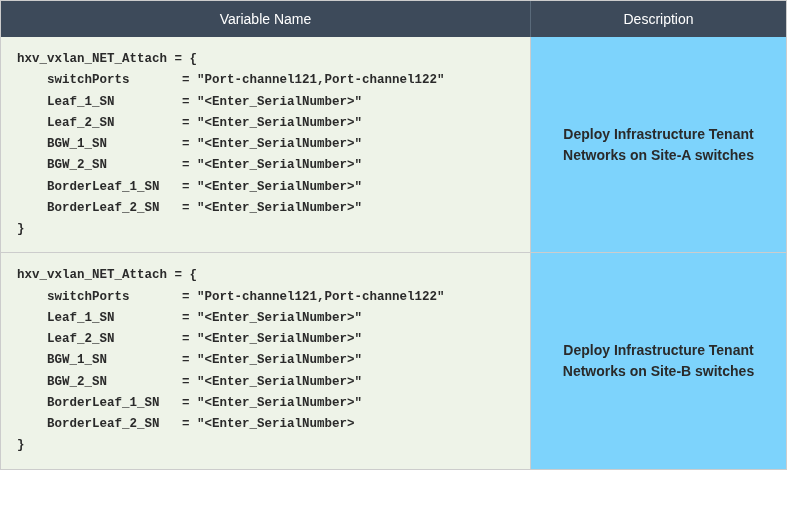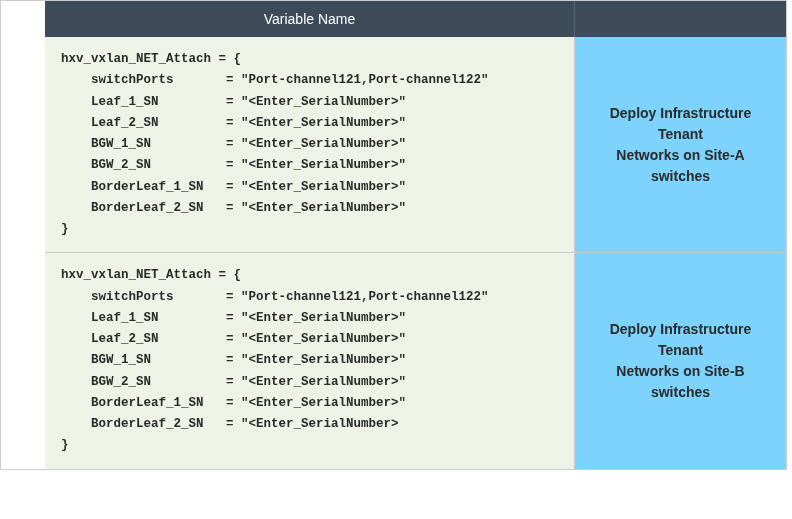--- a/index.html
+++ b/index.html
@@ -11,21 +11,20 @@
     body {
       font-family: Arial, sans-serif;
       background: #ffffff;
       width: 792px;
       min-height: 519px;
     }
 
     .table-container {
       width: 787px;
       border: 1px solid #cccccc;
-      padding-left: 44px;
     }
 
     .table-header {
       display: flex;
       background-color: #3d4a5a;
     }
 
     .header-cell {
       padding: 10px 16px;
       color: #ffffff;
@@ -82,20 +81,21 @@
       color: #2a2a2a;
       line-height: 1.5;
     }
   </style>
 </head>
 <body>
 
 <div class="table-container">
   <div class="table-header">
     <div class="header-cell col-variable">Variable Name</div>
+    <div class="header-cell col-description">Description</div>
   </div>
   <div class="table-body">
 
   <div class="table-row">
         <div class="cell-variable">hxv_vxlan_NET_Attach = {
     switchPorts       = "Port-channel121,Port-channel122"
     Leaf_1_SN         = "&lt;Enter_SerialNumber&gt;"
     Leaf_2_SN         = "&lt;Enter_SerialNumber&gt;"
     BGW_1_SN          = "&lt;Enter_SerialNumber&gt;"
     BGW_2_SN          = "&lt;Enter_SerialNumber&gt;"

